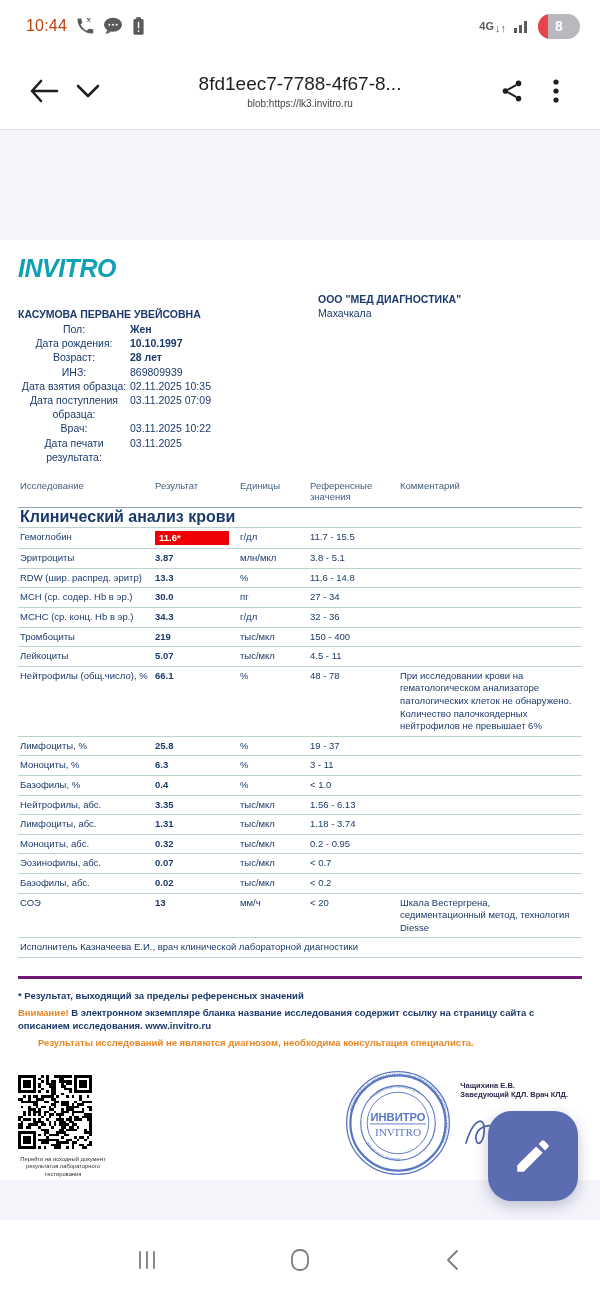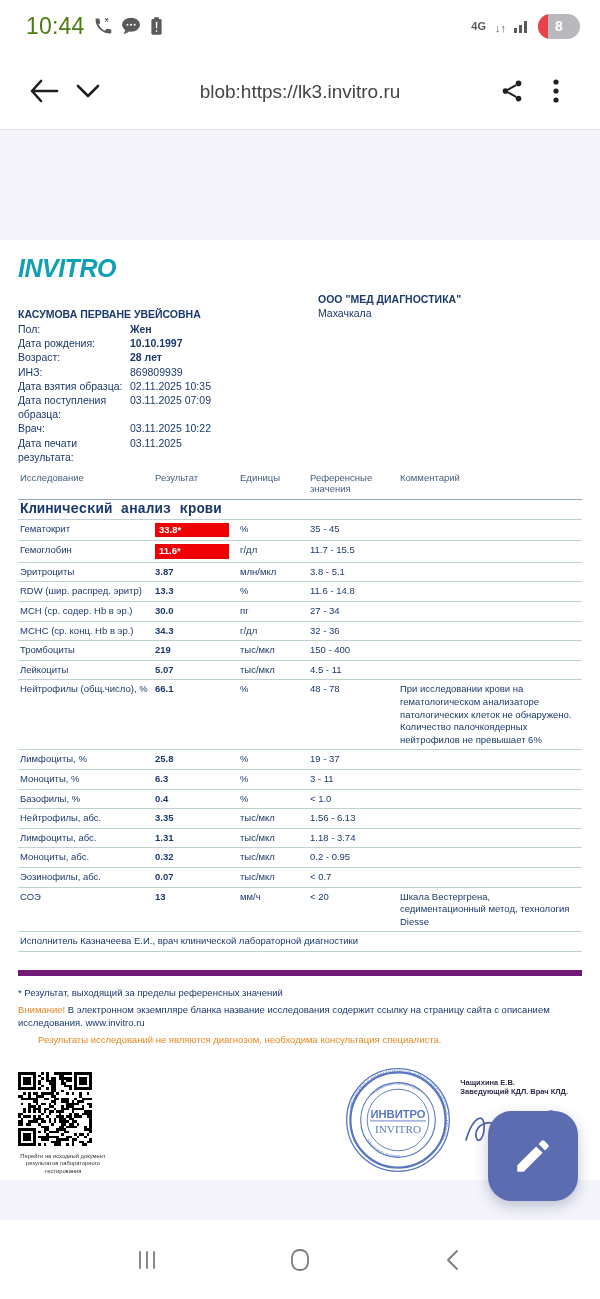--- a/index.html
+++ b/index.html
@@ -14,24 +14,24 @@
   
   .statusbar {
     height: 52px;
     background: #ffffff;
     display: flex;
     align-items: center;
     justify-content: space-between;
     padding: 0 20px 0 26px;
   }
   .sb-left { display: flex; align-items: center; gap: 9px; }
-  .sb-time { font-size: 23px; color: #4d7c0f; letter-spacing: .2px; }
+  .sb-time { font-size: 16px; color: #c2410c; letter-spacing: .2px; }
   .sb-right { display: flex; align-items: center; gap: 7px; }
   .ico { display: inline-block; line-height: 0; }
-  .net4g { display: flex; align-items: center; gap: 9px; color: #5a5a5a; }
+  .net4g { display: flex; align-items: center; gap: 1px; color: #5a5a5a; }
   .net4g .lbl { font-size: 11px; font-weight: bold; line-height: 1; }
   .net4g .arrows { font-size: 11px; line-height: 1; margin-top: 5px; }
   .battery-pill {
     width: 42px; height: 25px; border-radius: 13px;
     background: #b9b9bd; position: relative; overflow: hidden;
     display: flex; align-items: center; justify-content: center;
   }
   .battery-pill .fill {
     position: absolute; left: 0; top: 0; bottom: 0; width: 10px; background: #e8434a;
   }
@@ -44,81 +44,81 @@
     height: 78px;
     background: #ffffff;
     display: flex;
     align-items: center;
     padding: 0 22px;
     border-bottom: 1px solid #e3e3e8;
   }
   .tb-btn { width: 44px; height: 44px; display: flex; align-items: center; justify-content: center; flex: none; }
   .tb-center { flex: 1; text-align: center; padding: 0 4px; overflow: hidden; }
   .tb-title { font-size: 19px; color: #1f1f1f; white-space: nowrap; overflow: hidden; text-overflow: ellipsis; }
-  .tb-url { font-size: 19px; color: #444; margin-top: 3px; white-space: nowrap; overflow: hidden; }
+  .tb-url { font-size: 10px; color: #444; margin-top: 3px; white-space: nowrap; overflow: hidden; }
 
   
   .viewer { position: relative; height: 840px; background: #f4f4fa; }
   .gap { height: 110px; }
   .doc {
     background: #ffffff;
     padding: 14px 18px 10px 18px;
     min-height: 730px;
   }
 
   .logo {
     font-size: 25px; font-weight: bold; font-style: italic;
     color: #0ea0b5; letter-spacing: -0.5px; margin-bottom: 10px;
   }
 
   
   .patient { display: flex; font-size: 10.5px; color: #1b3a6b; }
   .pat-left { width: 300px; }
   .pat-name { font-weight: bold; color: #1b3a6b; margin-bottom: 2px; font-size: 10.5px; margin-top: 15px; }
   .pat-row { display: flex; line-height: 14.2px; }
-  .pat-k { width: 112px; color: #1b3a6b; }
+  .pat-k { width: 112px; color: #1b3a6b; text-align: center; }
   .pat-v { color: #1b3a6b; }
   .pat-v.b { font-weight: bold; }
   .org-name { font-weight: bold; font-size: 10.5px; color: #1b3a6b; margin-bottom: 2px; }
   .org-city { font-size: 10.5px; color: #1b3a6b; }
 
   
-  .tbl { width: 100%; margin-top: 8px; border-collapse: collapse; }
+  .tbl { width: 100%; margin-top: 16px; border-collapse: collapse; }
   .tbl th, .tbl td { text-align: left; vertical-align: top; font-size: 9.5px; color: #1b3a6b; }
   .tbl thead th {
     font-weight: normal; color: #46607f; padding: 0 4px 5px 2px;
     border-bottom: 1.5px solid #8fa6bd;
   }
   .c-name  { width: 135px; }
   .c-res   { width: 85px; }
   .c-unit  { width: 70px; }
   .c-ref   { width: 90px; }
   .c-com   { width: auto; }
   .section-row td {
-    font-weight: bold; font-size: 14px; color: #1b3a6b;
-    padding: 4px 2px 4px 2px; border-bottom: 1.2px solid #9fc3b7; font-family: Liberation Mono, monospace;
+    font-weight: bold; font-size: 16px; color: #1b3a6b;
+    padding: 4px 2px 4px 2px; border-bottom: 1.2px solid #9fc3b7;
   }
   .tbl tbody td {
     padding: 3px 4px 3px 2px;
     border-bottom: 1px solid #bcd4cc;
     line-height: 12.6px;
   }
   .val { font-weight: bold; color: #1b3a6b; }
   .val.flag {
     background: #ee0004; color: #ffffff; display: inline-block;
     padding: 1px 4px; min-width: 74px; font-weight: bold;
   }
   .comment { color: #1b3a6b; line-height: 12.4px; }
   .performer {
     font-size: 9.5px; color: #1b3a6b; padding: 4px 2px;
     border-bottom: 1.2px solid #9fc3b7;
   }
 
   
-  .notes { margin-top: 18px; border-top: 6px solid #701a75; padding-top: 10px; }
+  .notes { margin-top: 18px; border-top: 3px solid #701a75; padding-top: 10px; font-weight: bold; }
   .note { font-size: 9.5px; line-height: 13px; color: #1b3a6b; margin-bottom: 4px; }
   .note .warn { color: #e98824; margin-top: 44px; }
   .note.orange { color: #e98824; padding-left: 20px; }
   .note a, .link { color: #1b3a6b; }
 
   
   .sigzone { display: flex; margin-top: 26px; align-items: flex-start; }
   .qrbox { width: 100px; }
   .qr { width: 74px; height: 74px; }
   .qr-cap { font-size: 5.8px; color: #333; text-align: center; width: 90px; margin-top: 3px; line-height: 7.5px; }
@@ -202,20 +202,21 @@
     <svg width="30" height="26" viewBox="0 0 30 26">
         <path d="M12 3L3 13l9 10M3 13h25" stroke="#1f1f1f" stroke-width="2.6" fill="none" stroke-linecap="round" stroke-linejoin="round"></path>
       </svg>
   </div>
   <div class="tb-btn">
     <svg width="28" height="22" viewBox="0 0 28 22">
         <path d="M4 6l10 10L24 6" stroke="#1f1f1f" stroke-width="2.6" fill="none" stroke-linecap="round" stroke-linejoin="round"></path>
       </svg>
   </div>
   <div class="tb-center">
+    <div class="tb-title">8fd1eec7-7788-4f67-8...</div>
     <div class="tb-url">blob:https://lk3.invitro.ru</div>
   </div>
   <div class="tb-btn">
     <svg width="26" height="26" viewBox="0 0 24 24">
         <circle cx="18" cy="5" r="2.6" fill="#1f1f1f"></circle>
         <circle cx="6" cy="12" r="2.6" fill="#1f1f1f"></circle>
         <circle cx="18" cy="19" r="2.6" fill="#1f1f1f"></circle>
         <path d="M8.3 10.8l7.4-4.3M8.3 13.2l7.4 4.3" stroke="#1f1f1f" stroke-width="1.8"></path>
       </svg>
   </div>
@@ -285,27 +286,20 @@
           <th class="c-unit">Единицы</th>
           <th class="c-ref">Референсные значения</th>
           <th class="c-com">Комментарий</th>
         </tr>
       </thead>
       <tbody id="tbody">
           <tr class="section-row">
             <td colspan="5">Клинический анализ крови</td>
           </tr>
           <tr>
-            <td>Гематокрит</td>
-            <td><span class="val flag">33.8*</span></td>
-            <td>%</td>
-            <td>35 - 45</td>
-            <td class="comment"></td>
-          </tr>
-          <tr>
             <td>Гемоглобин</td>
             <td><span class="val flag">11.6*</span></td>
             <td>г/дл</td>
             <td>11.7 - 15.5</td>
             <td class="comment"></td>
           </tr>
           <tr>
             <td>Эритроциты</td>
             <td><span class="val">3.87</span></td>
             <td>млн/мкл</td>
@@ -394,20 +388,27 @@
             <td><span class="val">0.32</span></td>
             <td>тыс/мкл</td>
             <td>0.2 - 0.95</td>
             <td class="comment"></td>
           </tr>
           <tr>
             <td>Эозинофилы, абс.</td>
             <td><span class="val">0.07</span></td>
             <td>тыс/мкл</td>
             <td>&lt; 0.7</td>
+            <td class="comment"></td>
+          </tr>
+          <tr>
+            <td>Базофилы, абс.</td>
+            <td><span class="val">0.02</span></td>
+            <td>тыс/мкл</td>
+            <td>&lt; 0.2</td>
             <td class="comment"></td>
           </tr>
           <tr>
             <td>СОЭ</td>
             <td><span class="val">13</span></td>
             <td>мм/ч</td>
             <td>&lt; 20</td>
             <td class="comment">Шкала Вестергрена, седиментационный метод, технология Diesse</td>
           </tr>
           <tr>

